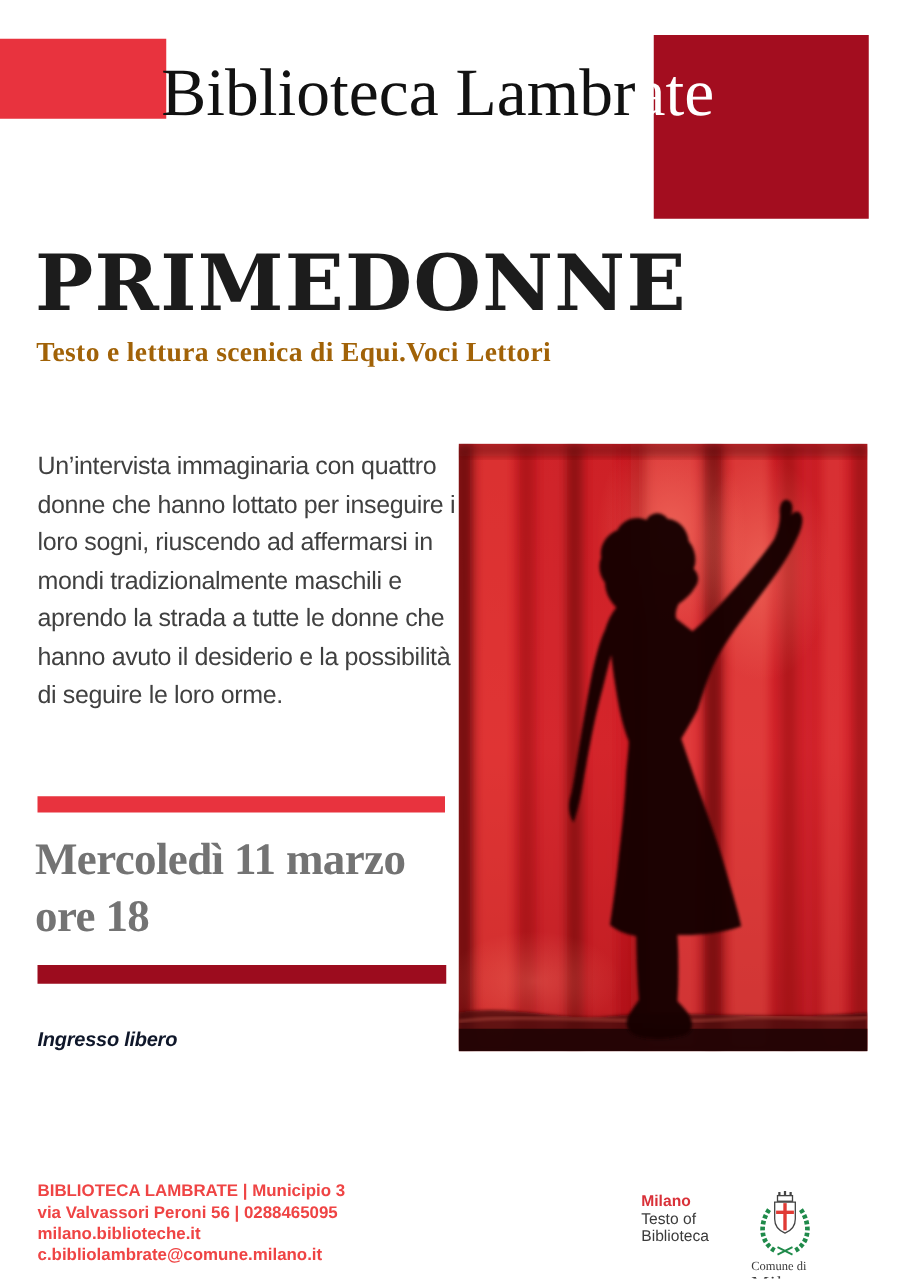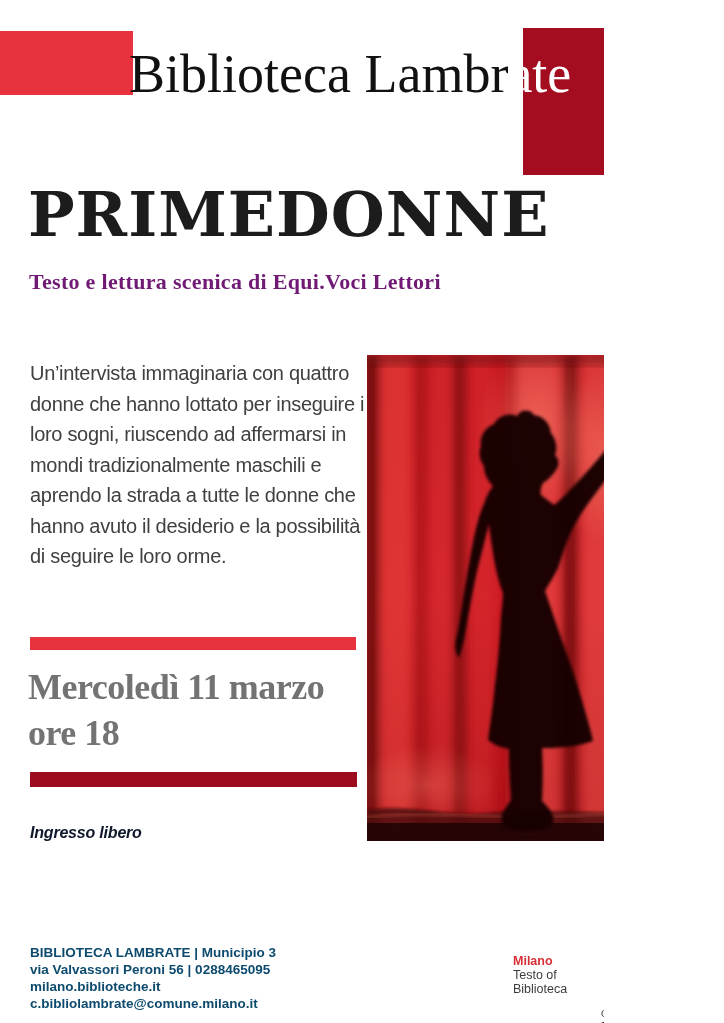--- a/index.html
+++ b/index.html
@@ -1,37 +1,37 @@
 <!DOCTYPE html>
 <html><head>
 <meta charset="utf-8">
 <style>
   html,body{margin:0;padding:0;background:#ffffff;}
   .poster{
-    position:relative;width:604px;height:1023px;background:#ffffff;overflow:hidden;
+    position:relative;width:724px;height:1023px;background:#ffffff;overflow:hidden;
     font-family:"Liberation Sans",sans-serif;
   }
   
   .sq-bright{position:absolute;left:0;top:31px;width:133px;height:64px;background:#e8333e;z-index:1;}
   .sq-dark{position:absolute;left:523px;top:28px;width:172px;height:147px;background:#a30d1f;z-index:1;}
   
   .header-title{
     position:absolute;left:129px;top:47px;z-index:2;white-space:nowrap;
     font-family:"Liberation Serif",serif;font-size:54px;font-weight:400;color:#111;line-height:1;
   }
   .header-title .white-part{color:#ffffff;}
   
   .event-title{
-    position:absolute;left:28px;top:184px;z-index:2;white-space:nowrap;
+    position:absolute;left:28px;top:196px;z-index:2;white-space:nowrap;
     font-family:"DejaVu Serif","Liberation Serif",serif;font-weight:700;font-size:62px;line-height:1;
     letter-spacing:1px;color:#1c1c1c;
   }
   .event-subtitle{
     position:absolute;left:29px;top:269px;white-space:nowrap;
-    font-family:"Liberation Serif",serif;font-weight:700;font-size:22px;color:#701a75;letter-spacing:0.3px;
+    font-family:"Liberation Serif",serif;font-weight:700;font-size:22px;color:#a16207;letter-spacing:0.3px;
   }
   
   .event-description{
     position:absolute;left:30px;top:358px;width:345px;
     font-size:20px;line-height:30.5px;letter-spacing:-0.3px;color:#404040;
     white-space:pre-line;
   }
   
   .photo{position:absolute;left:367px;top:355px;width:327px;height:486px;}
   .photo svg{display:block;width:100%;height:100%;}
@@ -45,21 +45,21 @@
     letter-spacing:-0.5px;color:#737373;
   }
   
   .admission{
     position:absolute;left:30px;top:824px;
     font-style:italic;font-weight:700;font-size:16px;letter-spacing:-0.2px;color:#0f172a;
   }
   
   .footer-contact{
     position:absolute;left:30px;top:944px;
-    font-weight:700;font-size:13.5px;line-height:17px;color:#0c4a6e;
+    font-weight:700;font-size:13.5px;line-height:17px;color:#ef4444;
   }
   .logo-mcl{
     position:absolute;left:513px;top:954px;
     font-size:12.5px;line-height:14px;color:#3b3b3b;
   }
   .logo-mcl .mcl-red{color:#d93038;font-weight:700;}
   .logo-comune{position:absolute;left:596px;top:950px;display:flex;align-items:flex-end;flex-direction:column;}
   .crest{width:48px;height:58px;}
   .comune-text{margin-left:5px;font-family:"Liberation Serif",serif;color:#3a3a3a;}
   .comune-text .ct1{font-size:10px;line-height:11px;}

